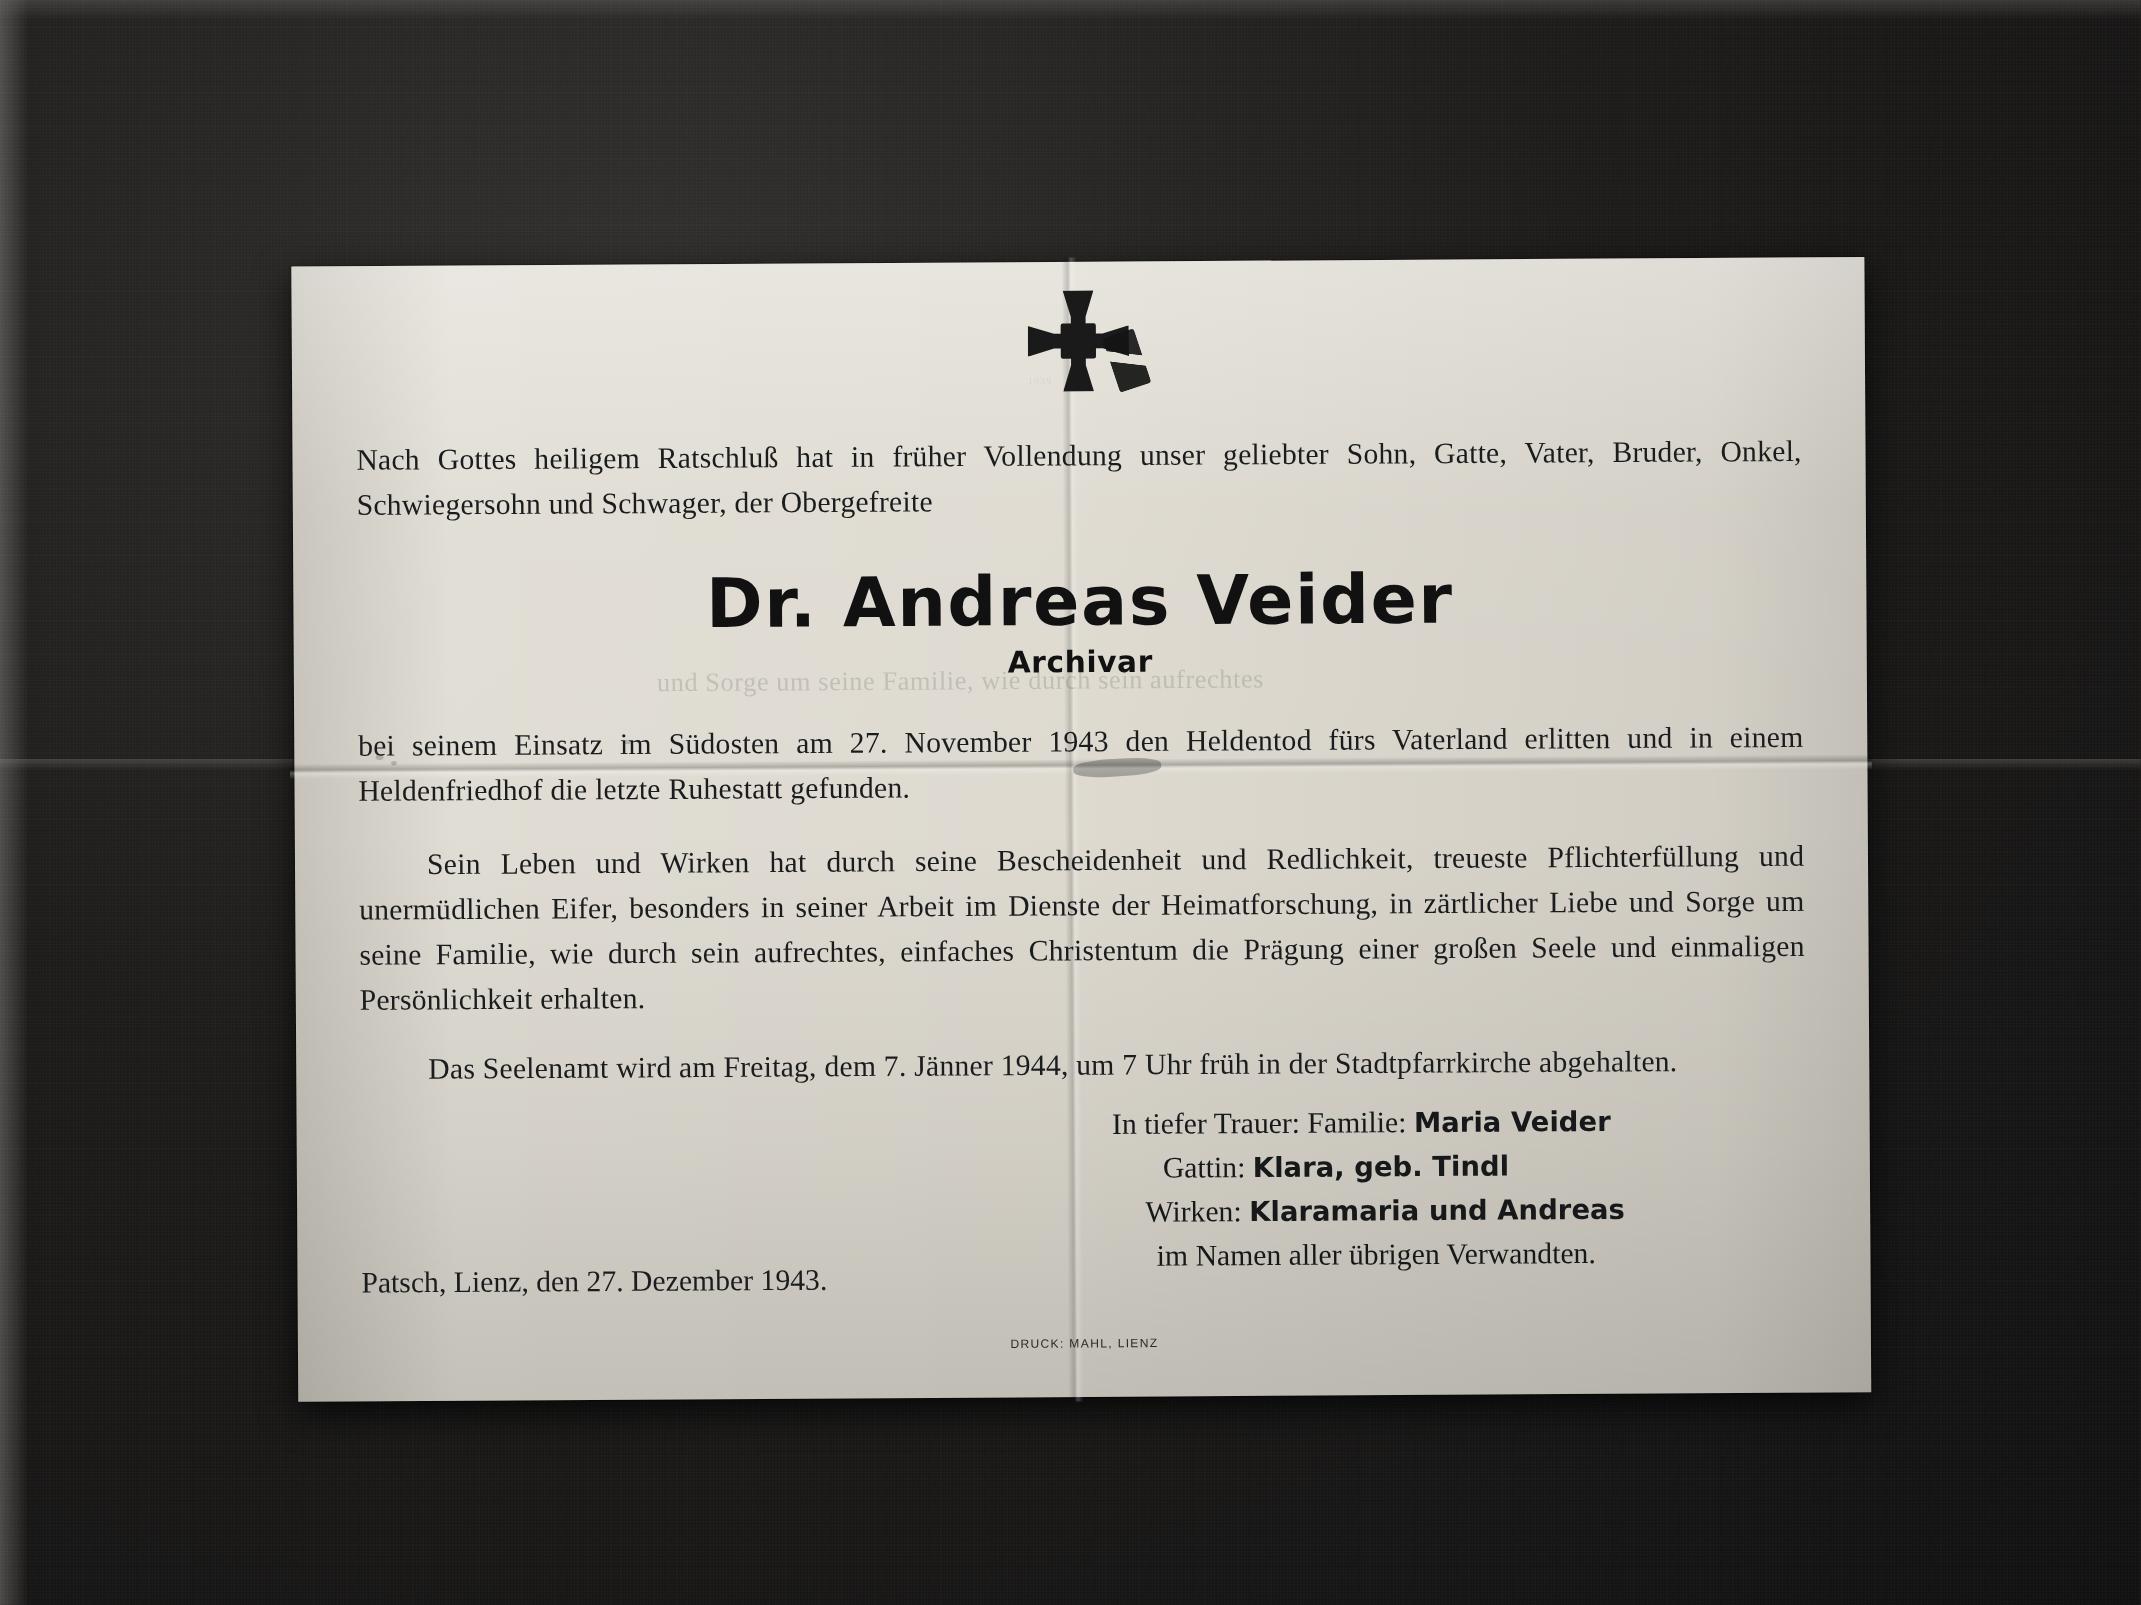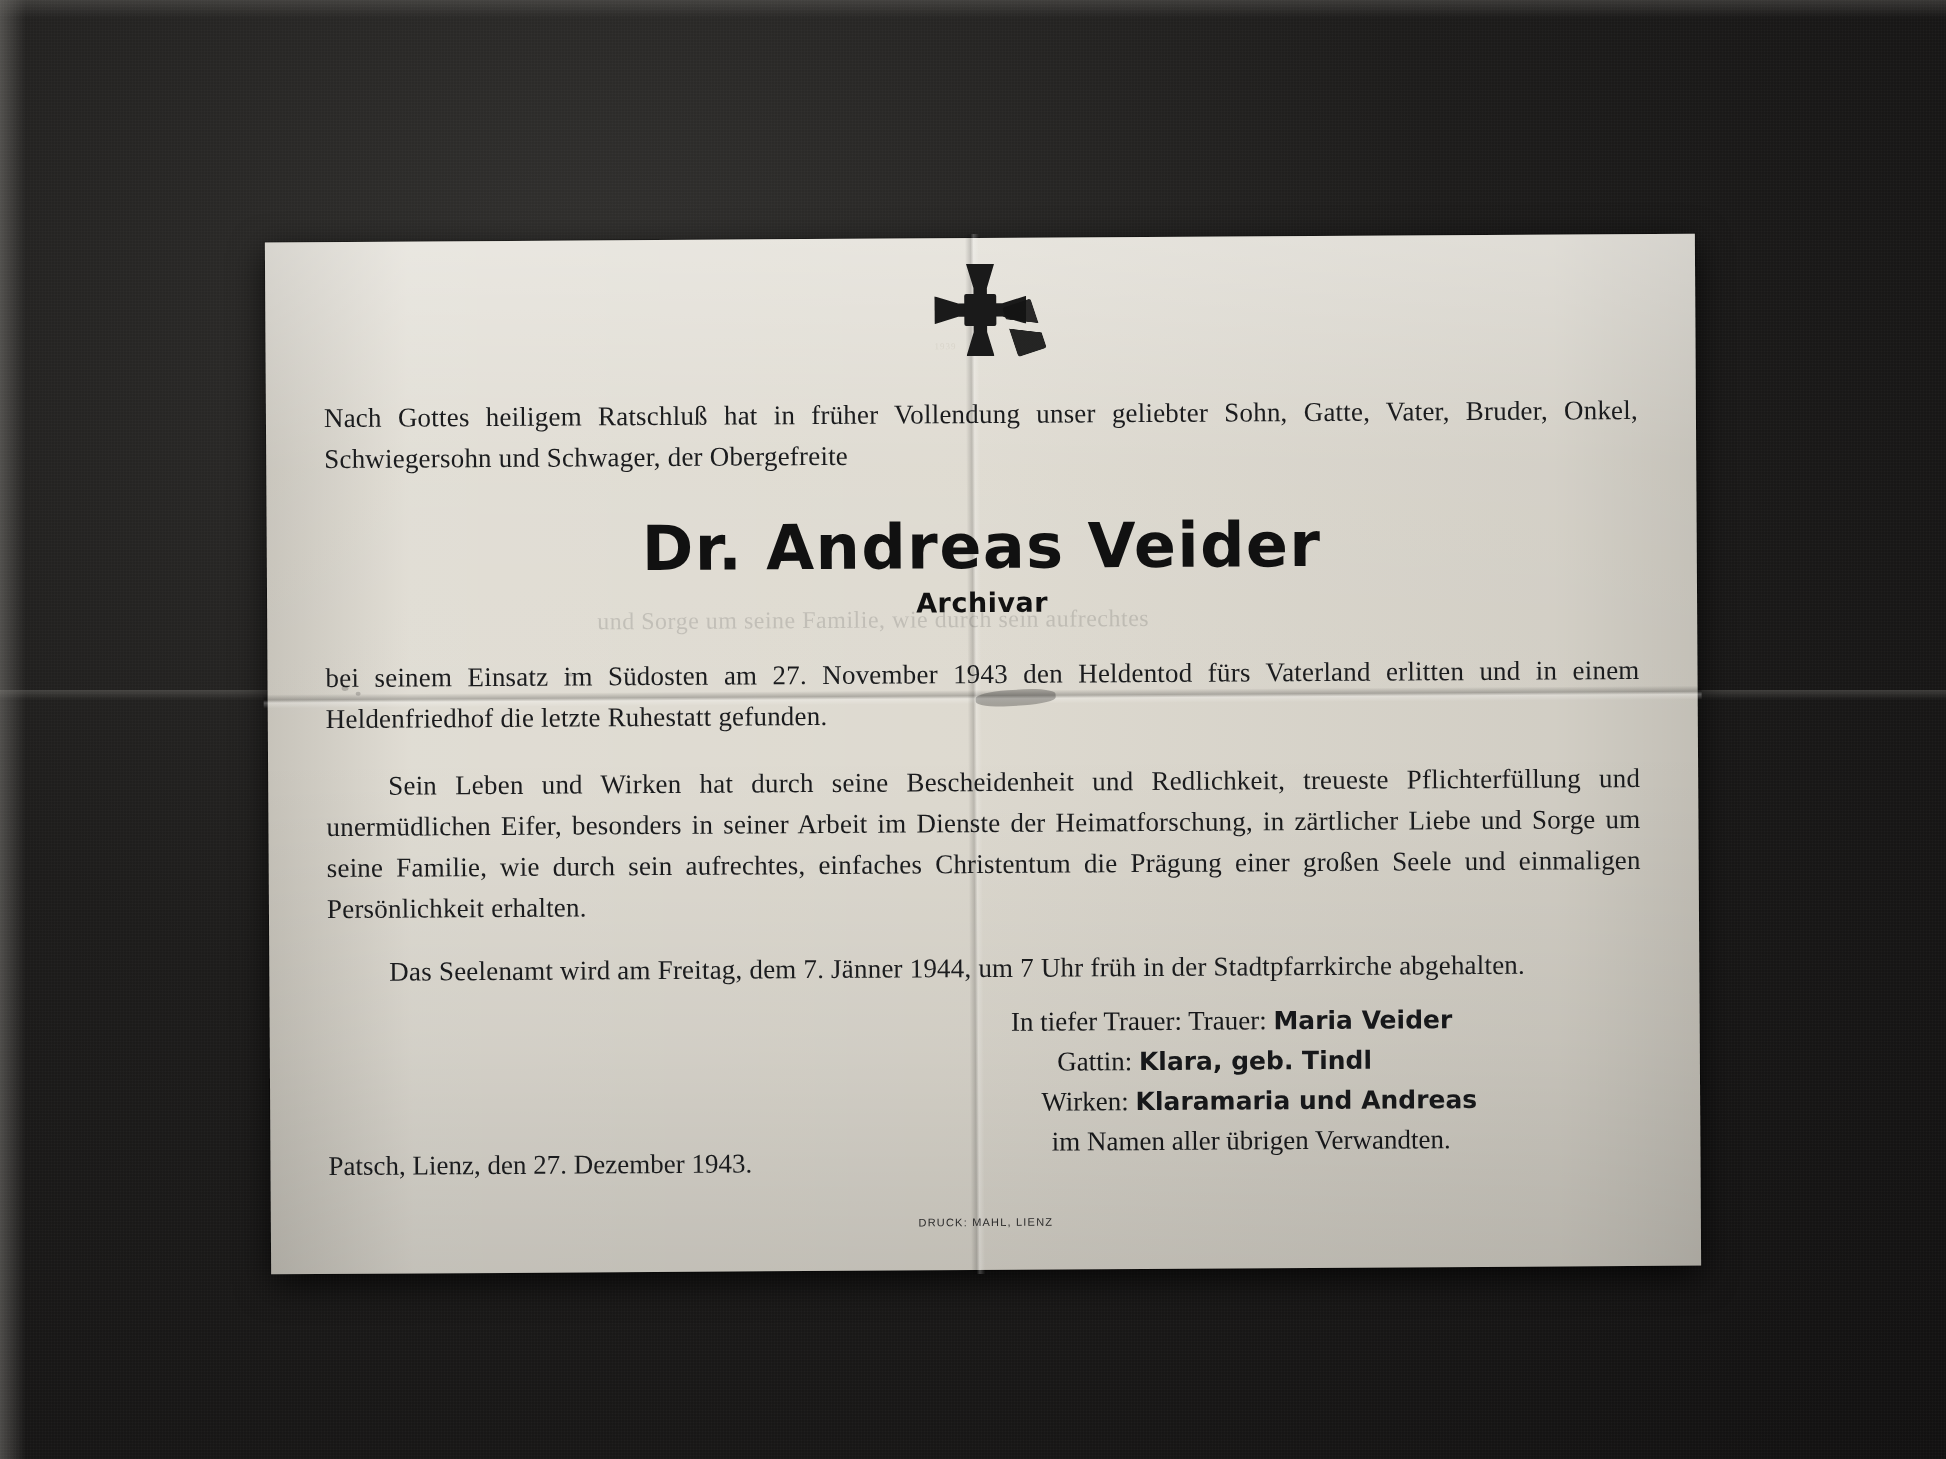--- a/index.html
+++ b/index.html
@@ -288,21 +288,21 @@
 
     <p id="p-death" class="body-text para">bei seinem Einsatz im Südosten am 27. November 1943 den Heldentod fürs Vaterland erlitten und in einem Heldenfriedhof die letzte Ruhestatt gefunden.</p>
 
     <p id="p-life" class="body-text para indent">Sein Leben und Wirken hat durch seine Bescheidenheit und Redlichkeit, treueste Pflichterfüllung und unermüdlichen Eifer, besonders in seiner Arbeit im Dienste der Heimatforschung, in zärtlicher Liebe und Sorge um seine Familie, wie durch sein aufrechtes, einfaches Christentum die Prägung einer großen Seele und einmaligen Persönlichkeit erhalten.</p>
 
     <p id="p-mass" class="body-text para indent">Das Seelenamt wird am Freitag, dem 7. Jänner 1944, um 7 Uhr früh in der Stadtpfarrkirche abgehalten.</p>
 
     <div id="mourners">
       <div class="row r-mother">
         <span class="lbl">In tiefer Trauer:</span>
-        <span class="lbl">Trauer:</span>
+        <span class="lbl">Familie:</span>
         <span class="nm">Maria Veider</span>
       </div>
       <div class="row r-wife">
         <span class="lbl">Gattin:</span>
         <span class="nm">Klara, geb. Tindl</span>
       </div>
       <div class="row r-children">
         <span class="lbl">Wirken:</span>
         <span class="nm">Klaramaria und Andreas</span>
       </div>

